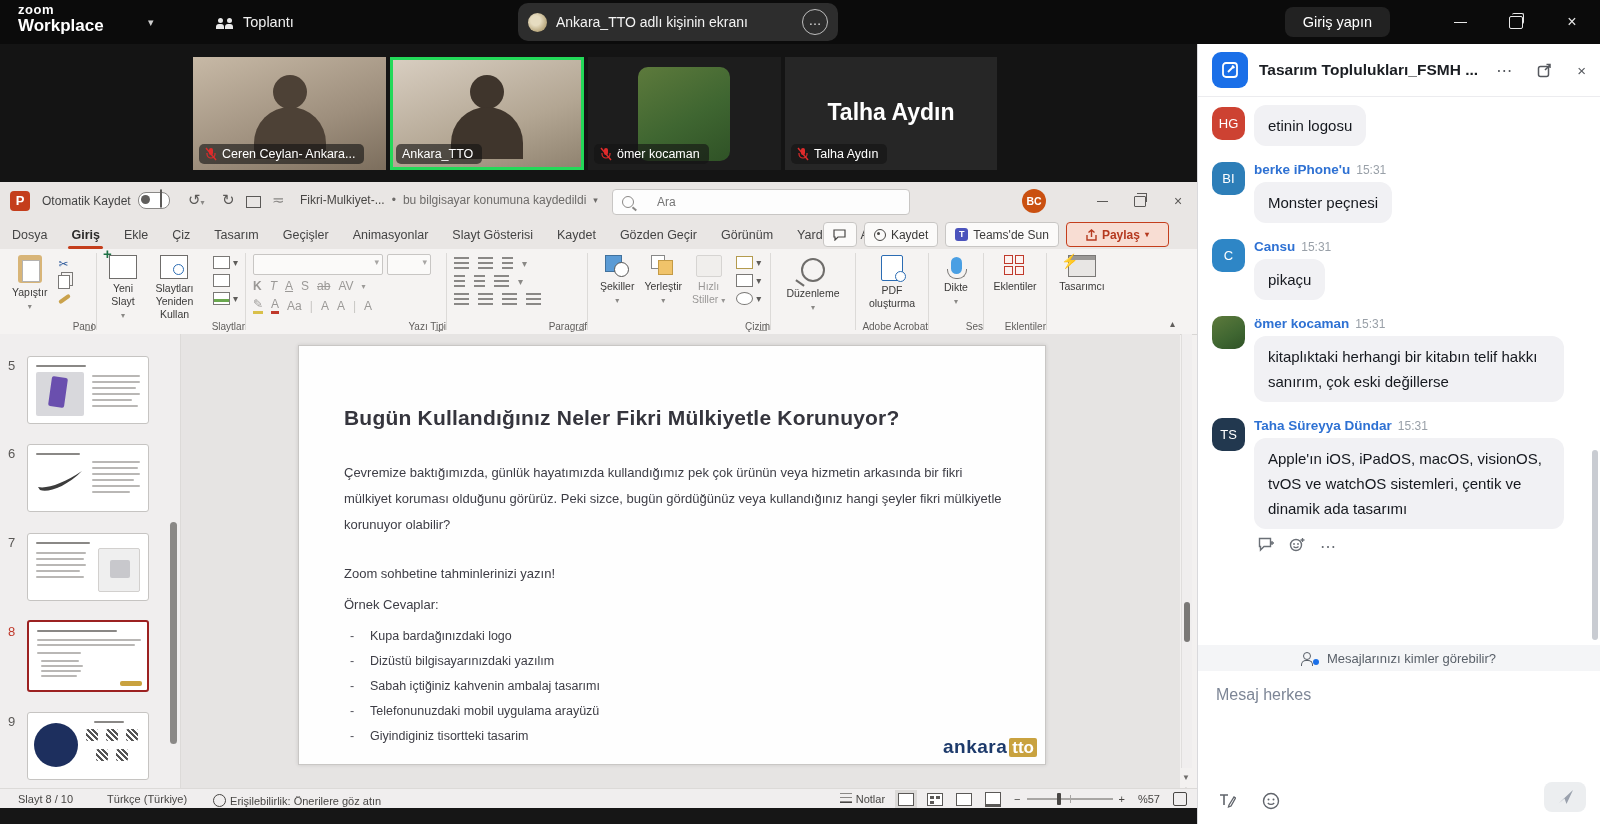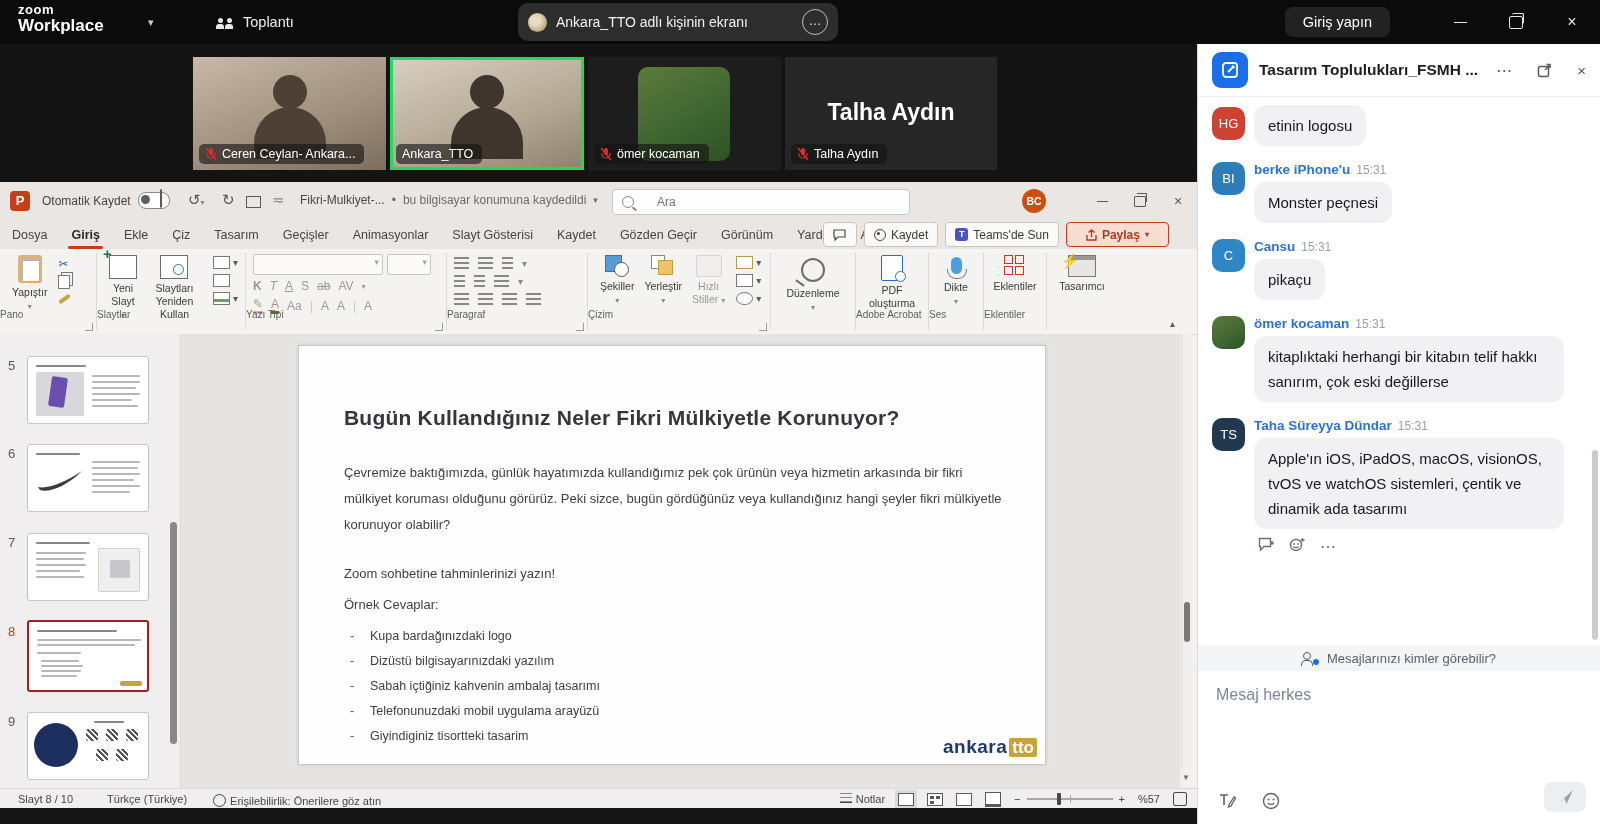--- a/index.html
+++ b/index.html
@@ -71,21 +71,21 @@
   .tact{height:23px;border:1px solid #c8c6c4;border-radius:4px;background:#fbfaf9;display:flex;align-items:center;gap:5px;padding:0 9px;font-size:12px;color:#3b3a39;white-space:nowrap;}
   .recdot{width:10px;height:10px;border:1.6px solid #484644;border-radius:50%;position:relative;}
   .recdot:before{content:"";position:absolute;left:2px;top:2px;width:3.5px;height:3.5px;border-radius:50%;background:#484644;}
   .teams-ico{width:13px;height:13px;border-radius:3px;background:#4b53bc;color:#fff;font-size:9px;font-weight:bold;text-align:center;line-height:13px;}
   #share-btn{height:23px;border:1px solid #c43e1c;border-radius:4px;background:#f8ddd3;color:#b5391f;display:flex;align-items:center;gap:5px;padding:0 19px;font-size:12px;font-weight:bold;}
 
   
   #ribbon{position:absolute;left:0;top:67px;width:100%;height:85px;background:#f5f3f2;border-bottom:1px solid #d8d6d4;display:flex;}
   .grp{position:relative;height:100%;display:flex;align-items:flex-start;padding:5px 7px 15px;box-sizing:border-box;}
   .gsep{width:1px;background:#dcdad8;margin:4px 0;}
-  .glabel{position:absolute;bottom:14px;left:0;right:0;text-align:left;font-size:10px;color:#605e5c;white-space:nowrap;}
+  .glabel{position:absolute;bottom:2px;left:0;right:0;text-align:right;font-size:10px;color:#605e5c;white-space:nowrap;}
   .launcher{position:absolute;right:3px;bottom:3px;width:7px;height:7px;border-right:1.3px solid #8a8886;border-bottom:1.3px solid #8a8886;opacity:.8;}
   .bigbtn{display:flex;flex-direction:column;align-items:center;gap:3px;font-size:10.5px;color:#3b3a39;padding:1px 5px;text-align:center;line-height:1.25;}
   .clip{width:24px;height:28px;background:#d8b578;border-radius:3px;position:relative;}
   .clip:before{content:"";position:absolute;left:4px;top:5px;width:16px;height:20px;background:#fff;border:1px solid #b5b3b1;}
   .smallcol{display:flex;flex-direction:column;gap:4px;margin-left:6px;padding-top:3px;color:#5e5c5a;font-size:12px;}
   .copy-ico{width:10px;height:12px;border:1.2px solid #7a7876;background:#fff;box-shadow:3px -3px 0 -1px #f5f3f2,3px -3px 0 0 #7a7876;}
   .brush{width:13px;height:4px;background:#caa24c;border-radius:2px;transform:rotate(-35deg);margin-top:4px;}
   .nslide{width:26px;height:22px;border:1.4px solid #6f6d6b;background:#fff;position:relative;}
   .nslide:before{content:"+";position:absolute;left:-7px;top:-11px;color:#1e7145;font-size:15px;font-weight:bold;}
   .reuse{width:26px;height:22px;border:1.4px solid #6f6d6b;background:#fff;position:relative;}

